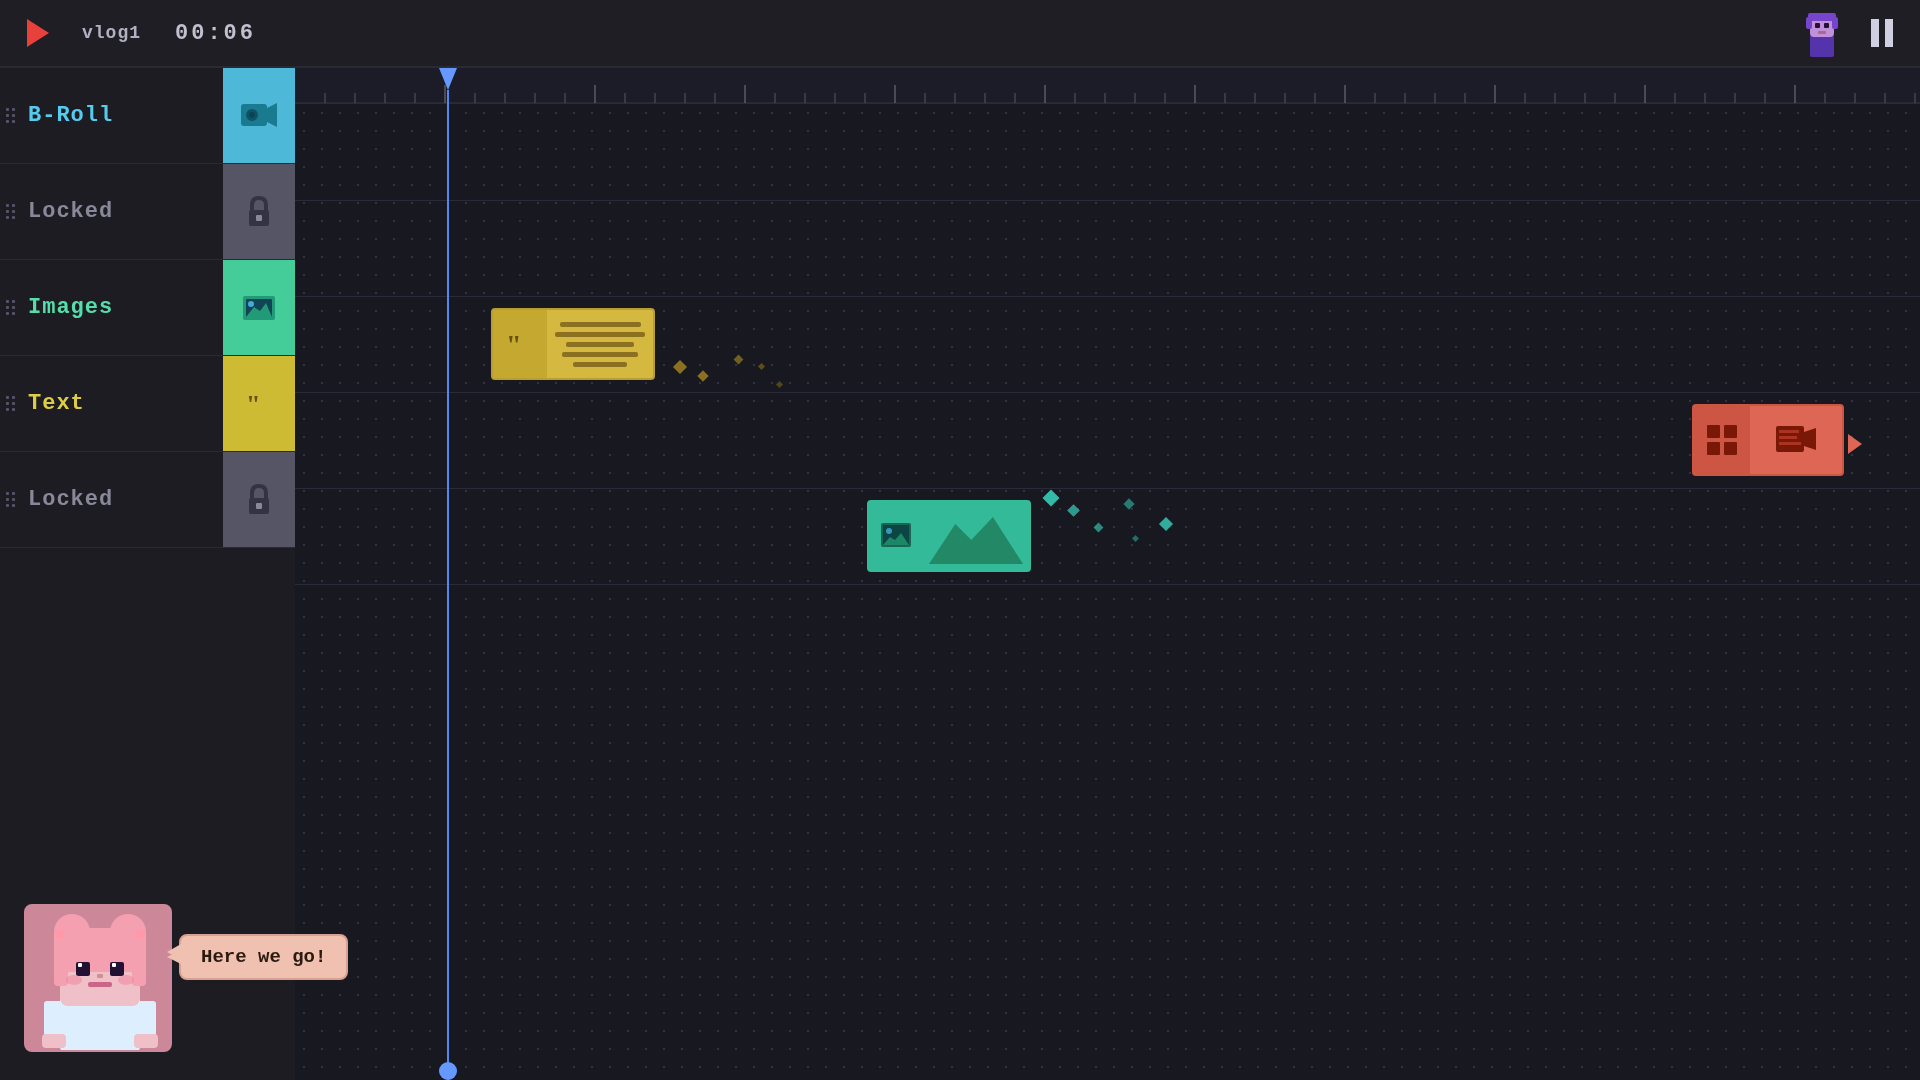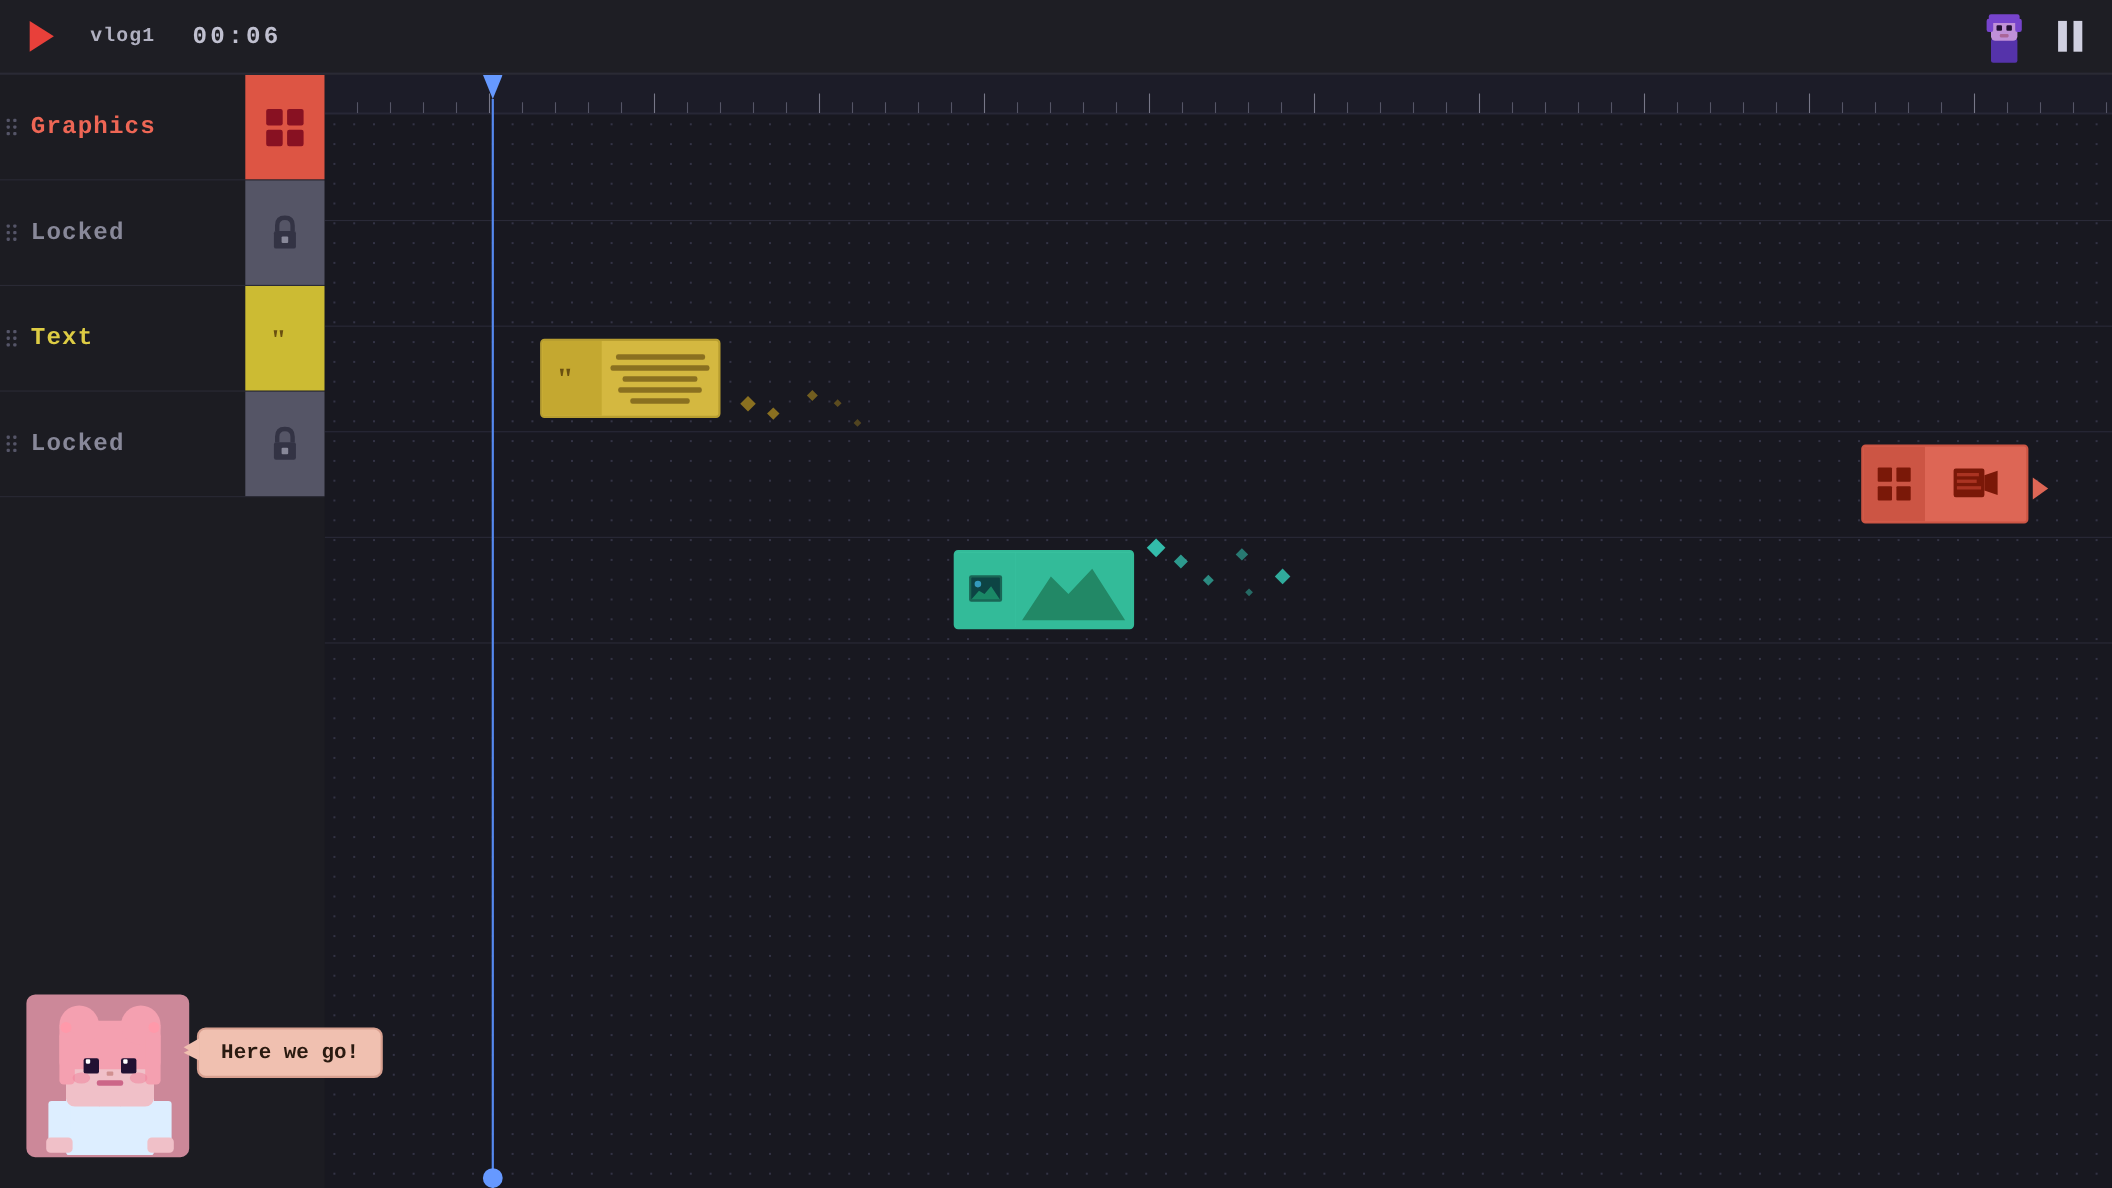--- a/index.html
+++ b/index.html
@@ -298,46 +298,46 @@
     </svg>
   </div>
   <button id="pause-btn" style="background:transparent;border:none;cursor:pointer;display:flex;align-items:center;justify-content:center;gap:6px;padding:8px;">
     <div class="pause-bar"></div>
     <div class="pause-bar"></div>
   </button>
 </div>
 
 <div id="sidebar">
 
-
-  <div class="track-label track-graphics">
+  <div class="track-label track-broll">
     <div class="handle-col">
       <div class="handle-dot-pair">
           <div class="hdot"></div>
           <div class="hdot"></div>
         </div>
       <div class="handle-dot-pair">
           <div class="hdot"></div>
           <div class="hdot"></div>
         </div>
       <div class="handle-dot-pair">
           <div class="hdot"></div>
           <div class="hdot"></div>
         </div>
     </div>
-    <span class="track-name">Graphics</span>
-    <div class="track-icon" style="background:#dd5544;">
+    <span class="track-name">B-Roll</span>
+    <div class="track-icon track-broll">
       <svg width="40" height="40" viewBox="0 0 40 40">
-        <rect x="3" y="3" width="15" height="15" fill="#881122" rx="2"></rect>
-        <rect x="22" y="3" width="15" height="15" fill="#881122" rx="2"></rect>
-        <rect x="3" y="22" width="15" height="15" fill="#881122" rx="2"></rect>
-        <rect x="22" y="22" width="15" height="15" fill="#881122" rx="2"></rect>
+        <rect x="2" y="8" width="26" height="22" fill="#1a7a90" rx="3"></rect>
+        <polygon points="28,12 38,7 38,31 28,26" fill="#1a7a90"></polygon>
+        <circle cx="13" cy="19" r="6" fill="#0d5566"></circle>
+        <circle cx="13" cy="19" r="3" fill="#0a4455"></circle>
       </svg>
     </div>
   </div>
+
 
   <div class="track-label track-locked1">
     <div class="handle-col">
       <div class="handle-dot-pair">
           <div class="hdot"></div>
           <div class="hdot"></div>
         </div>
       <div class="handle-dot-pair">
           <div class="hdot"></div>
           <div class="hdot"></div>
@@ -350,20 +350,45 @@
     <span class="track-name">Locked</span>
     <div class="track-icon" style="background:#555566;">
       <svg width="36" height="36" viewBox="0 0 36 36">
         <rect x="8" y="16" width="20" height="16" fill="#333344" rx="2"></rect>
         <path d="M11 16 V11 Q11 4 18 4 Q25 4 25 11 V16" fill="none" stroke="#333344" stroke-width="4"></path>
         <rect x="15" y="21" width="6" height="6" fill="#888899" rx="1"></rect>
       </svg>
     </div>
   </div>
 
+  <div class="track-label track-images">
+    <div class="handle-col">
+      <div class="handle-dot-pair">
+          <div class="hdot"></div>
+          <div class="hdot"></div>
+        </div>
+      <div class="handle-dot-pair">
+          <div class="hdot"></div>
+          <div class="hdot"></div>
+        </div>
+      <div class="handle-dot-pair">
+          <div class="hdot"></div>
+          <div class="hdot"></div>
+        </div>
+    </div>
+    <span class="track-name">Images</span>
+    <div class="track-icon" style="background:#44cc99;">
+      <svg width="38" height="38" viewBox="0 0 38 38">
+        <rect x="3" y="7" width="32" height="24" fill="#229977" rx="2"></rect>
+        <rect x="6" y="10" width="26" height="18" fill="#114455" rx="1"></rect>
+        <polygon points="6,28 14,18 20,22 26,14 32,28" fill="#229977"></polygon>
+        <circle cx="11" cy="15" r="3" fill="#44aadd"></circle>
+      </svg>
+    </div>
+  </div>
 
   <div class="track-label track-text">
     <div class="handle-col">
       <div class="handle-dot-pair">
           <div class="hdot"></div>
           <div class="hdot"></div>
         </div>
       <div class="handle-dot-pair">
           <div class="hdot"></div>
           <div class="hdot"></div>

